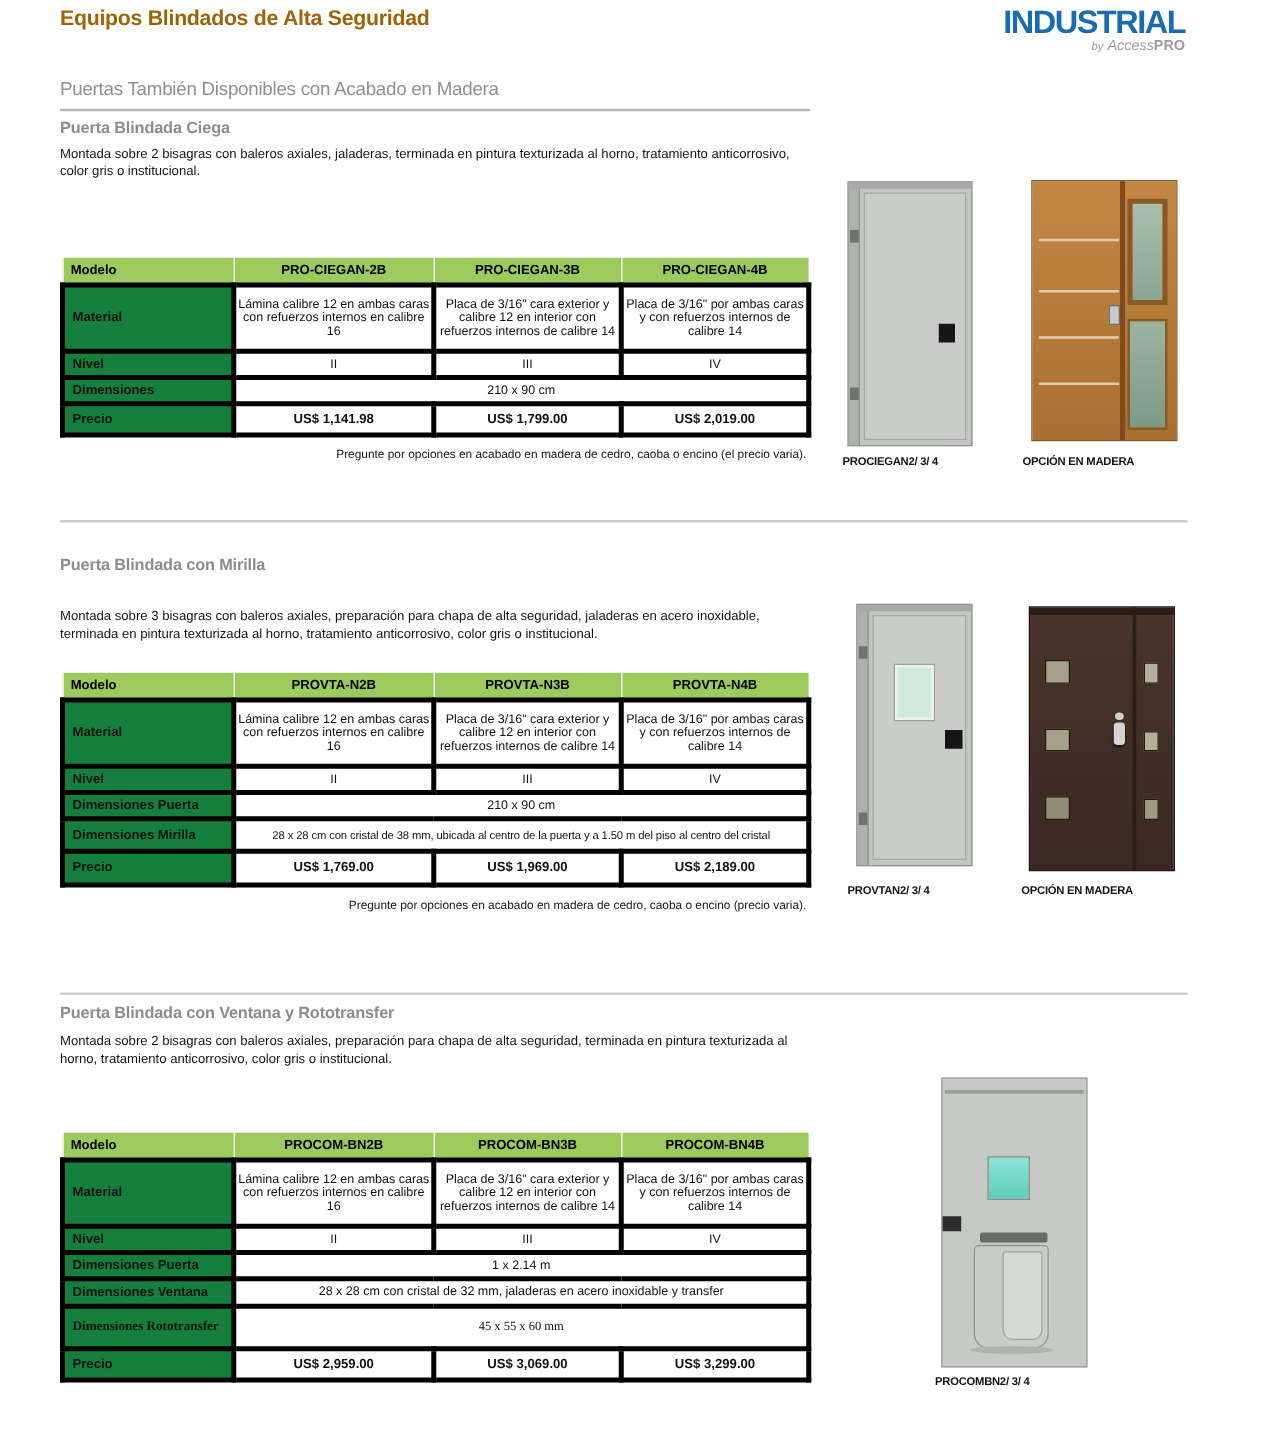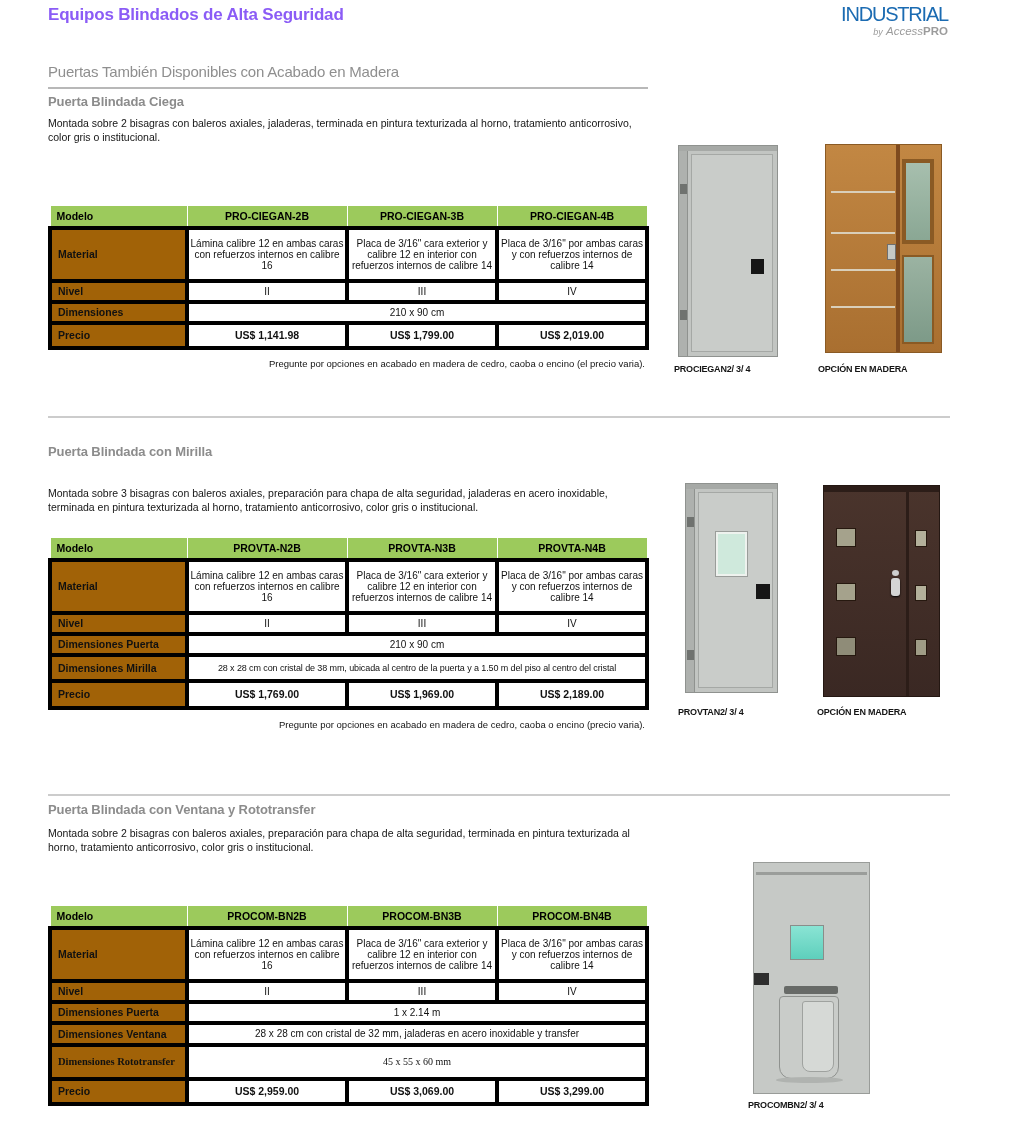--- a/index.html
+++ b/index.html
@@ -1,22 +1,22 @@
 <!DOCTYPE html>
 <html><head>
 <meta charset="utf-8">
 <style>
   * { box-sizing: border-box; }
   body { margin:0; background:#ffffff; font-family:"Liberation Sans", sans-serif; color:#111; }
   .page { position:relative; width:1025px; height:1146px; background:#fff; overflow:hidden; }
 
   
-  .title { position:absolute; left:48px; top:5px; font-size:17px; font-weight:bold; color:#8b5cf6; letter-spacing:-0.2px; }
+  .title { position:absolute; left:48px; top:5px; font-size:17px; font-weight:bold; color:#a16207; letter-spacing:-0.2px; }
   .logo { position:absolute; top:4px; right:77px; text-align:right; }
-  .logo-name { font-size:20px; font-weight:400; color:#1b6bb2; letter-spacing:-1.2px; line-height:1;margin-left:16px; }
+  .logo-name { font-size:26px; font-weight:700; color:#1b6bb2; letter-spacing:-1.2px; line-height:1;margin-left:16px; }
   .logo-by { font-size:11.5px; color:#9b9b9b; margin-top:1px; }
   .logo-by .by { font-style:italic; font-size:9px;margin-top:25px; }
   .logo-by .access { font-style:italic; }
   .logo-by .pro { font-weight:bold; font-style:normal; }
 
   .subtitle { position:absolute; left:48px; top:63px; width:600px; font-size:15px; color:#8f8f8f; padding-bottom:7px; border-bottom:2px solid #b8b8b8; letter-spacing:-0.2px; }
 
   .section-heading { position:absolute; left:48px; font-size:13px; font-weight:bold; color:#8c8c8c; letter-spacing:-0.1px; }
   .desc { position:absolute; left:48px; width:601px; font-size:10.5px; line-height:1.32; color:#141414; }
   .note { position:absolute; left:48px; width:597px; text-align:right; font-size:9.5px; color:#141414; }
@@ -25,21 +25,21 @@
 
   
   .spec-table { position:absolute; left:48px; width:597px; border-collapse:collapse; table-layout:fixed; }
   .spec-table col.c1 { width:137px; }
   .spec-table col.c2 { width:160px; }
   .spec-table col.c3 { width:150px; }
   .spec-table col.c4 { width:150px; }
   .spec-table th { background:#9cca5c; border:1px solid #ffffff; font-size:10.5px; font-weight:bold; color:#000; padding:3px 6px; }
   .spec-table th.model-label { text-align:left; }
   .spec-table td { border:4px solid #000000; font-size:10px; padding:2px 0; vertical-align:middle; }
-  .spec-table td.label-cell { background:#a16207; font-weight:bold; font-size:10.5px; text-align:left; padding-left:6px; }
+  .spec-table td.label-cell { background:#15803d; font-weight:bold; font-size:10.5px; text-align:left; padding-left:6px; }
   .spec-table td.val { text-align:center; }
   .spec-table td.price { text-align:center; font-weight:bold; font-size:10.5px; }
   .spec-table td.small-val { text-align:center; font-size:9px; letter-spacing:-0.1px; }
   tr.h-head { height:22px; } tr.h-mat { height:53px; } tr.h-std { height:21px; }
   tr.h-dim { height:21px; } tr.h-mir { height:26px; } tr.h-ven { height:22px; }
   tr.h-rot { height:34px;font-family:Liberation Serif, serif; } tr.h-pre { height:25px; } tr.h-pre2 { height:27px; }
 
   
   .fig-caption { position:absolute; font-size:9px; font-weight:bold; text-align:left; color:#141414; letter-spacing:-0.2px; }
   .door { position:absolute; }

